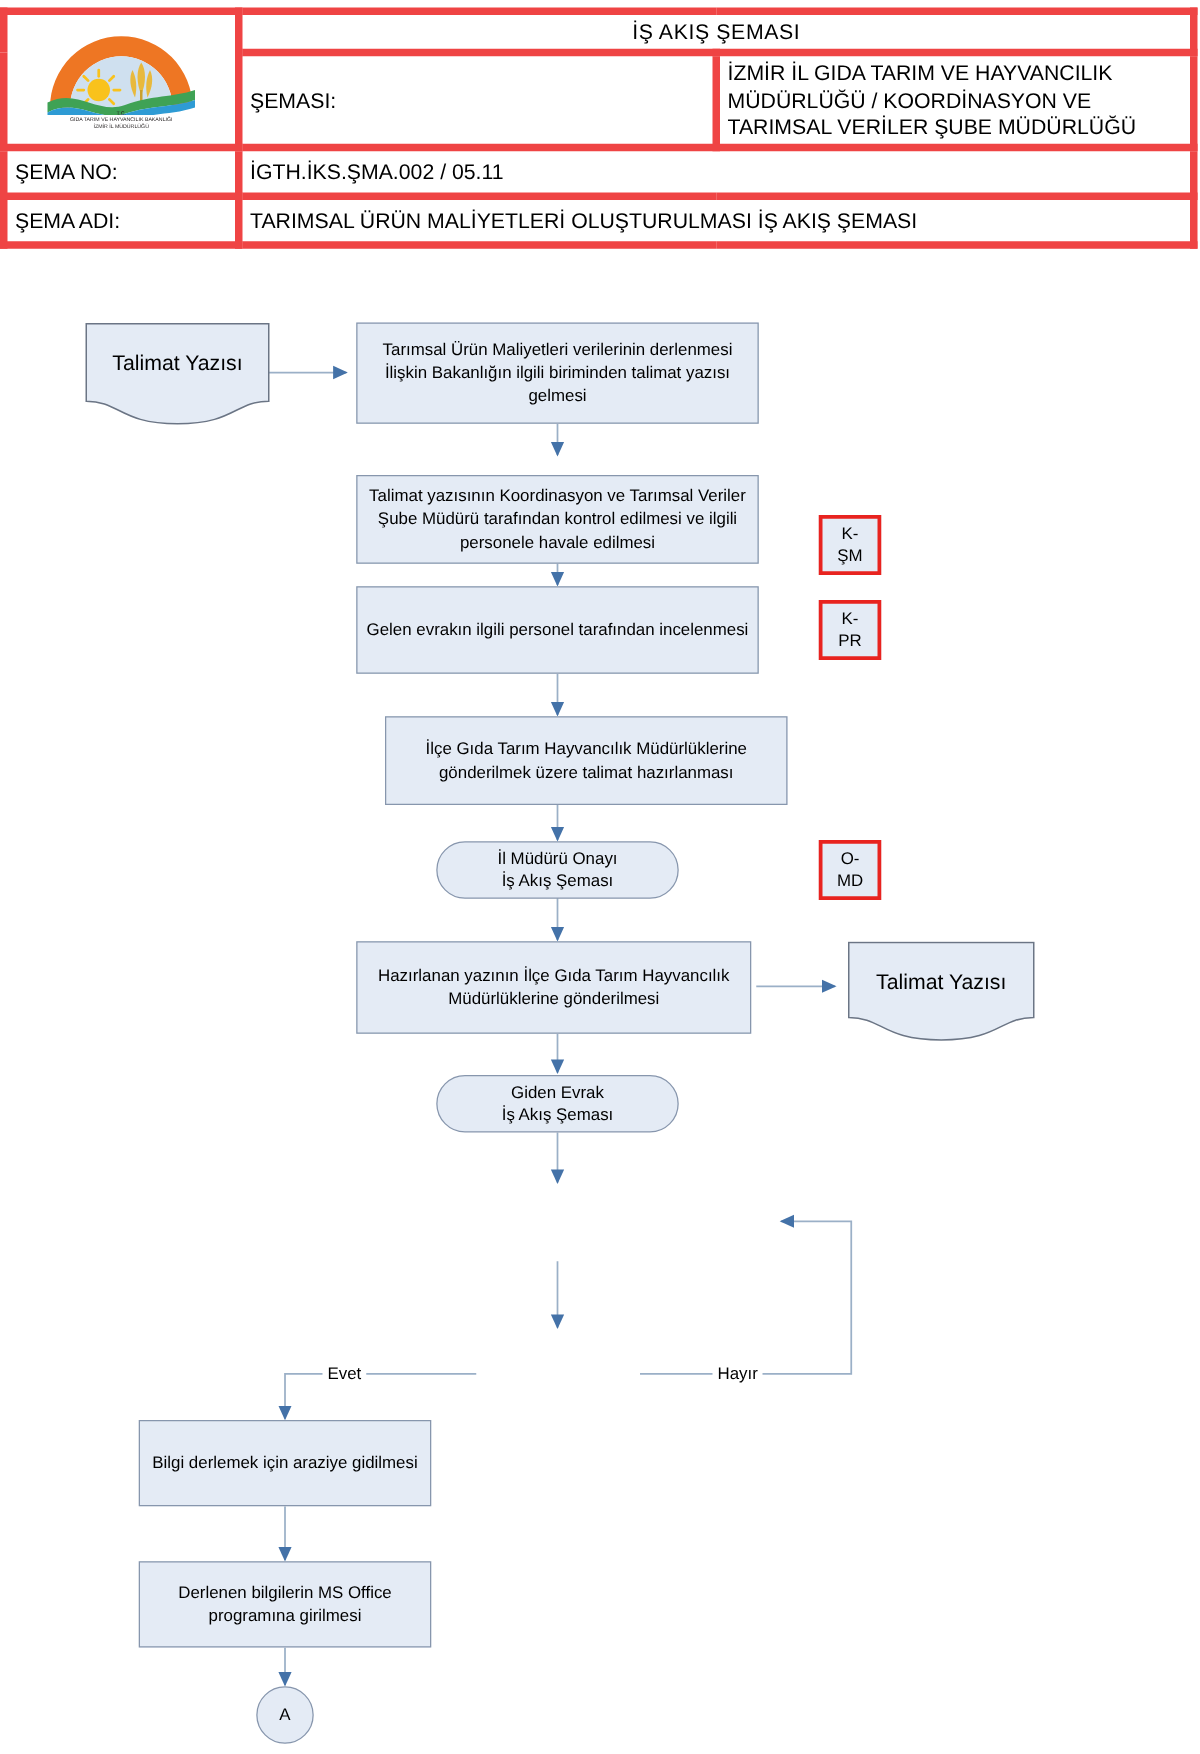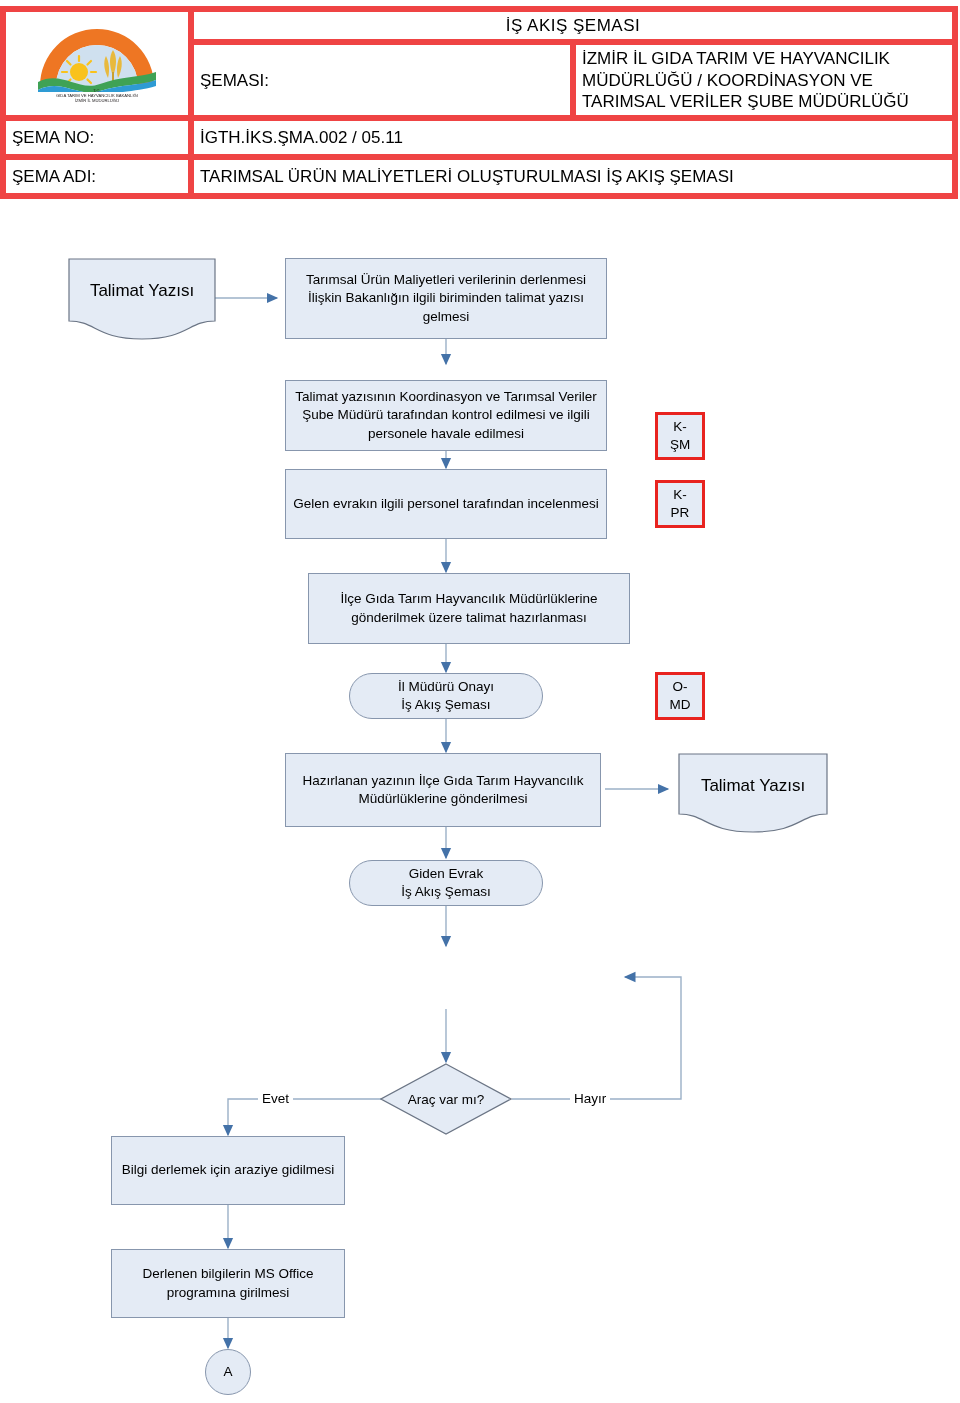--- a/index.html
+++ b/index.html
@@ -262,26 +262,20 @@
     <svg width="150" height="80" viewBox="0 0 150 80">
       <path d="M1,1 L149,1 L149,61 C122,61 122,79 75,79 C28,79 28,61 1,61 Z" fill="#e4ebf5" stroke="#6b7585" stroke-width="1.2"></path>
     </svg>
     <div class="doc-label">Talimat Yazısı</div>
   </div>
 
   <div class="node stadium" style="left:349px; top:860px; width:194px; height:46px; white-space:pre-line;">Giden Evrak
 İş Akış Şeması</div>
 
 
-  <div class="diamond" style="left:380px; top:1063px; width:132px; height:72px;">
-    <svg width="132" height="72" viewBox="0 0 132 72">
-      <path d="M66,1 L131,36 L66,71 L1,36 Z" fill="#e4ebf5" stroke="#6b7585" stroke-width="1.2"></path>
-    </svg>
-    <div class="dia-label">Araç var mı?</div>
-  </div>
 
   <div class="edge-label" style="left:258px; top:1092px;">Evet</div>
   <div class="edge-label" style="left:570px; top:1092px;">Hayır</div>
 
   <div class="node" style="left:111px; top:1136px; width:234px; height:69px;">Bilgi derlemek için araziye gidilmesi</div>
 
   <div class="node" style="left:111px; top:1249px; width:234px; height:69px;">Derlenen bilgilerin MS Office programına girilmesi</div>
 
   <div class="node circle" style="left:205px; top:1349px; width:46px; height:46px;">A</div>
 

